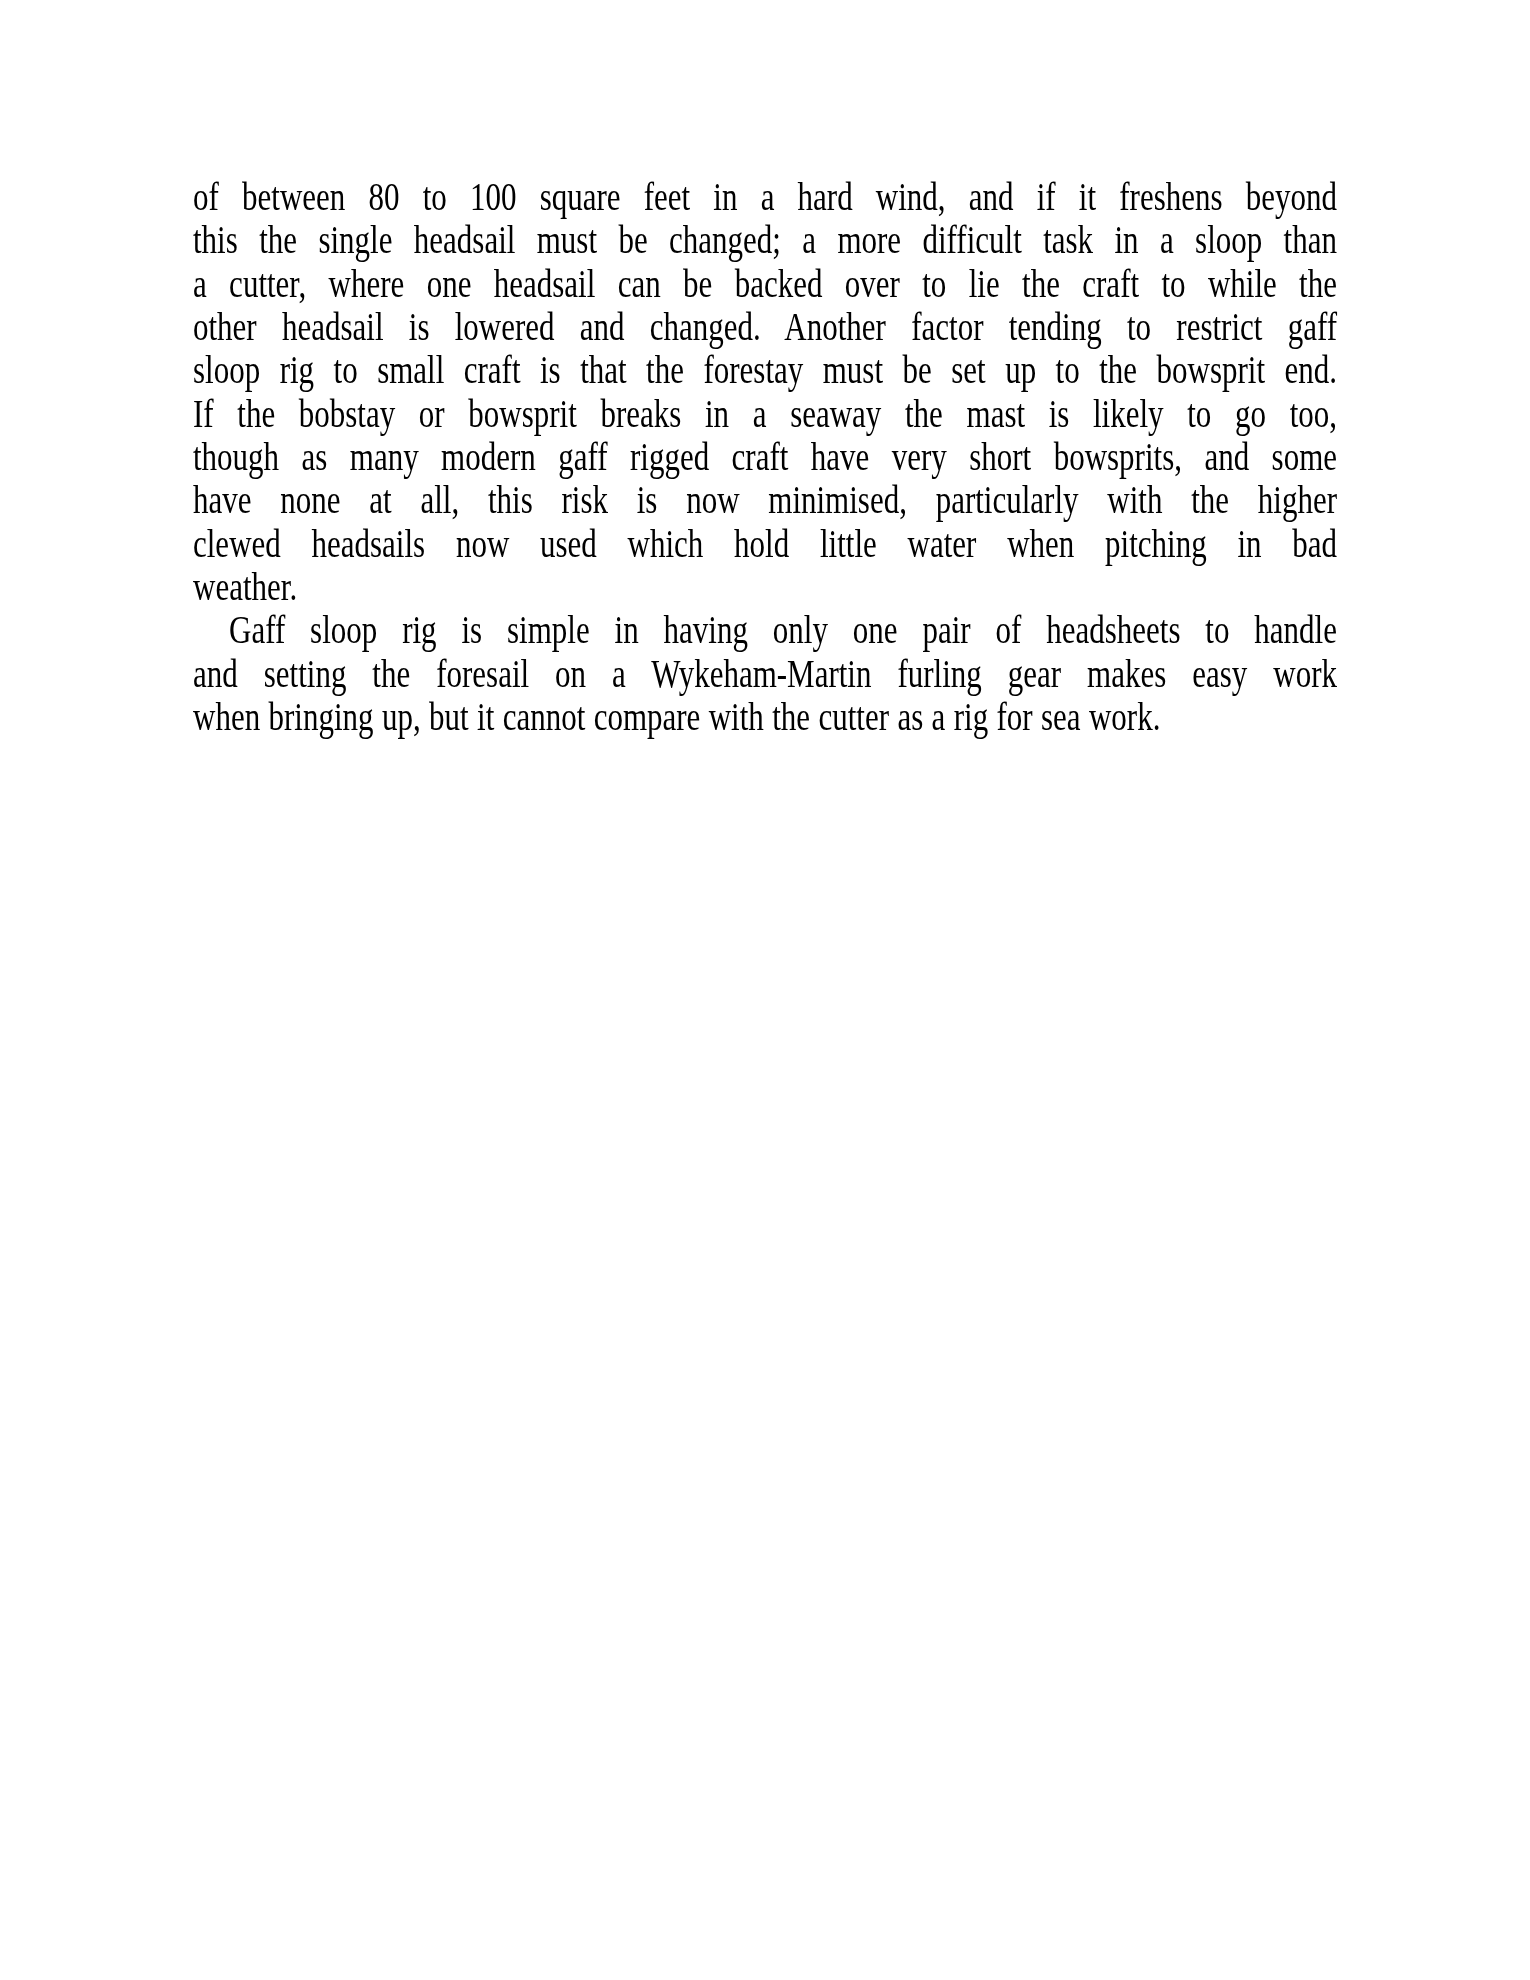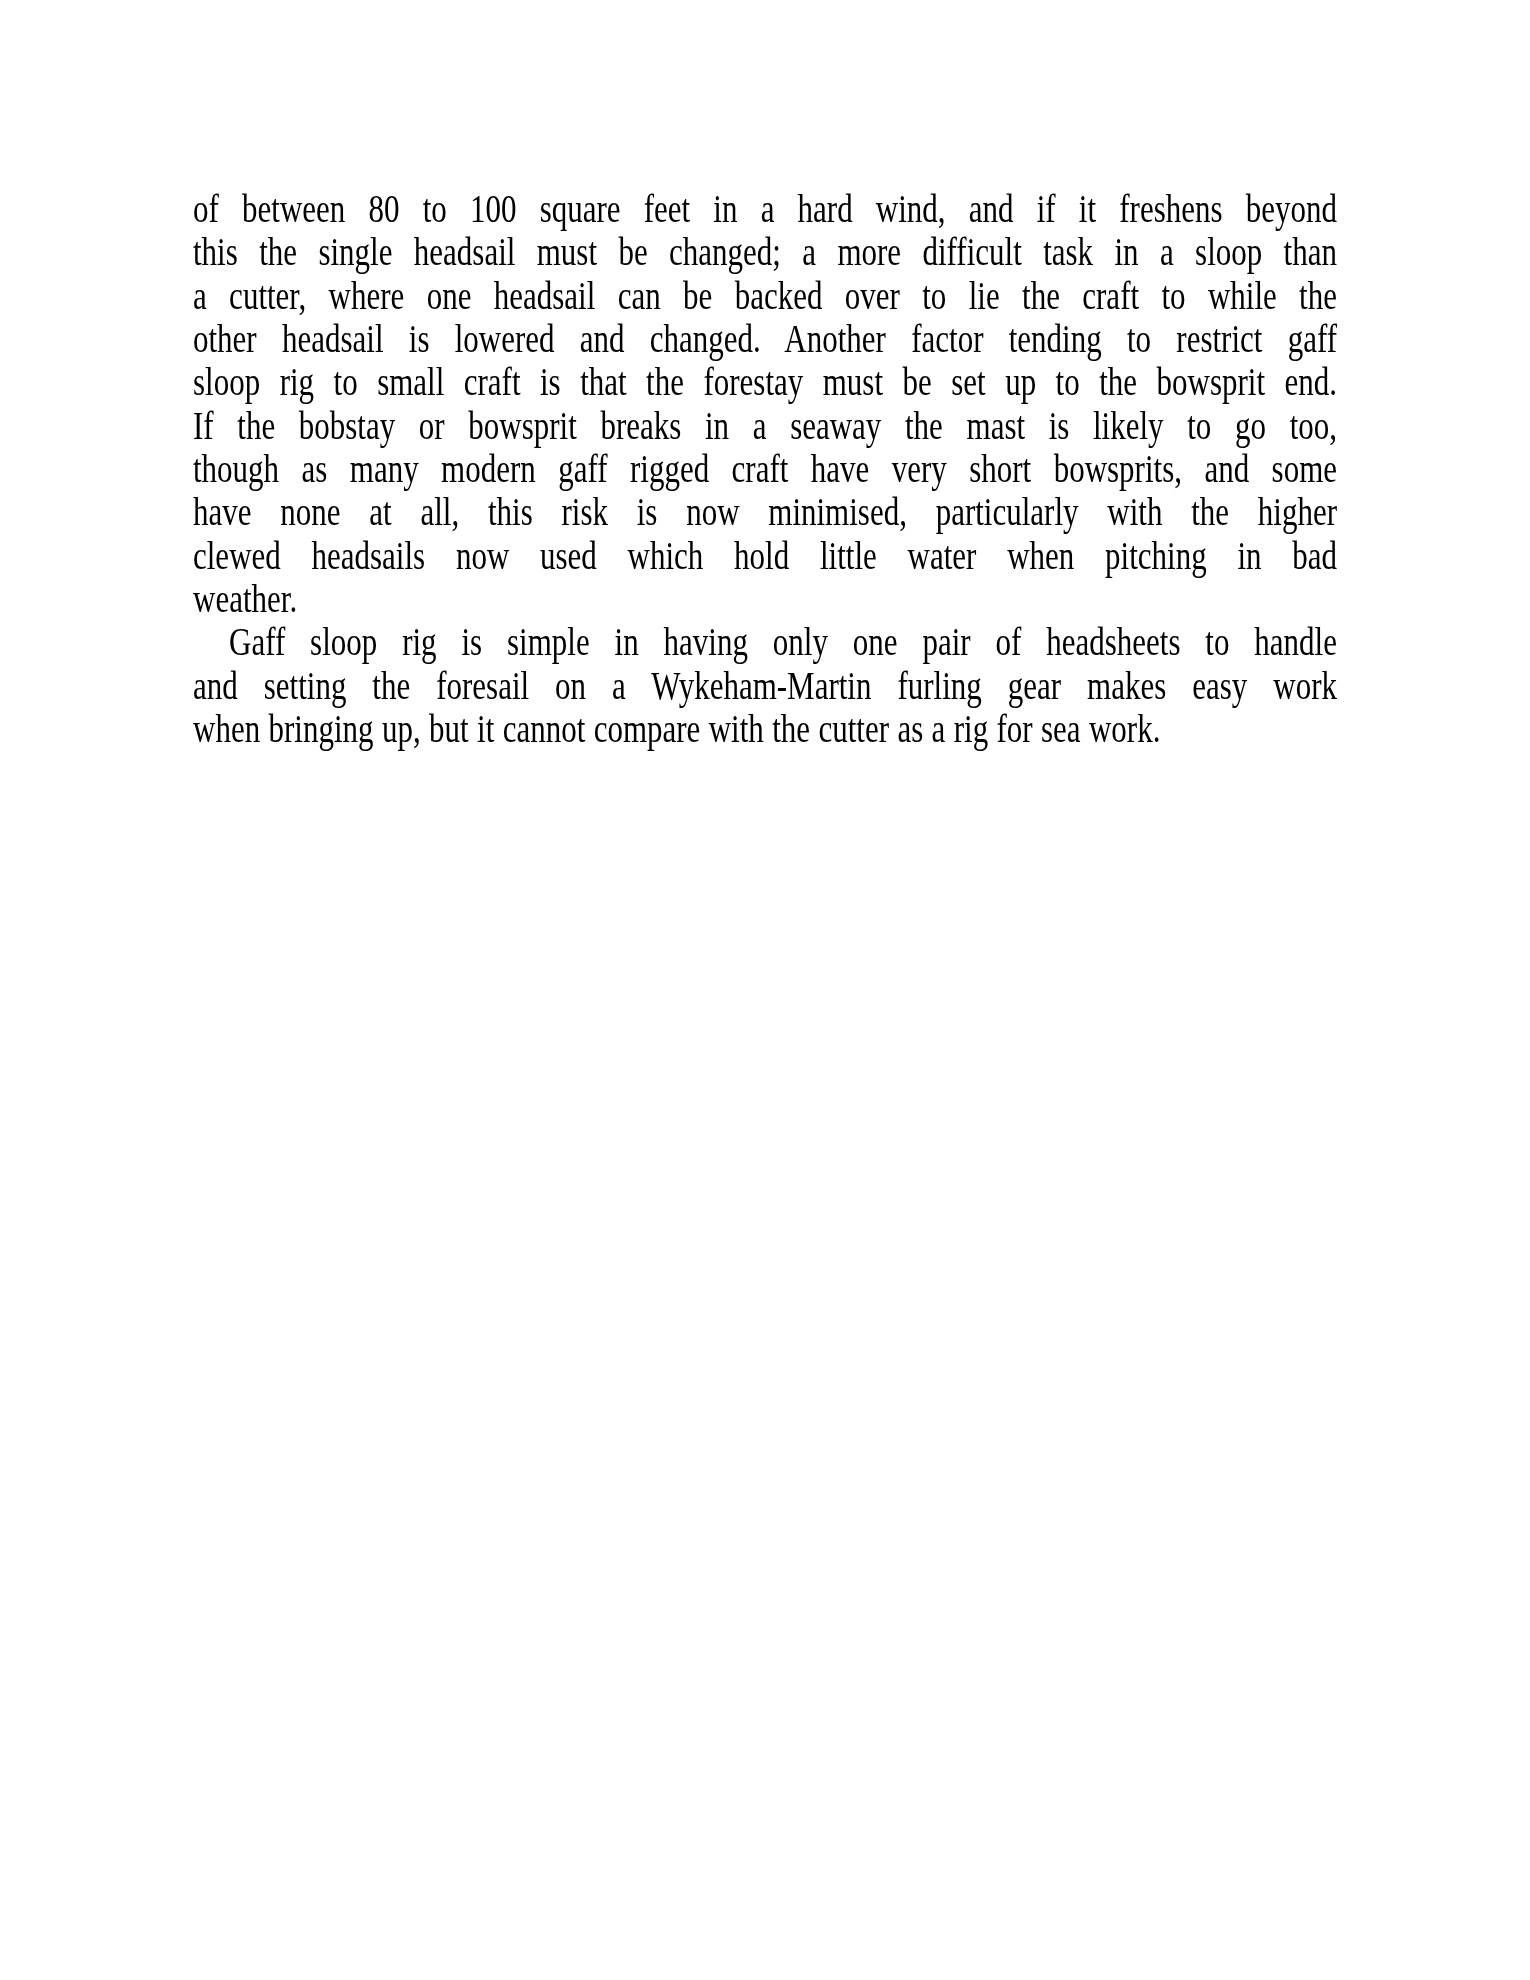--- a/index.html
+++ b/index.html
@@ -7,21 +7,21 @@
   body {
     width: 1530px;
     height: 1980px;
     background: #ffffff;
     position: relative;
     overflow: hidden;
     font-family: "Liberation Serif", "DejaVu Serif", serif;
   }
   .page {
     position: absolute;
-    left: 0; top: 12px;
+    left: 0; top: 0;
     width: 1530px;
     height: 1626px;
     background: #ffffff;
   }
   .text-block {
     position: absolute;
     left: 193px;
     top: 175px;
     width: 1144px;
     font-size: 31px;

